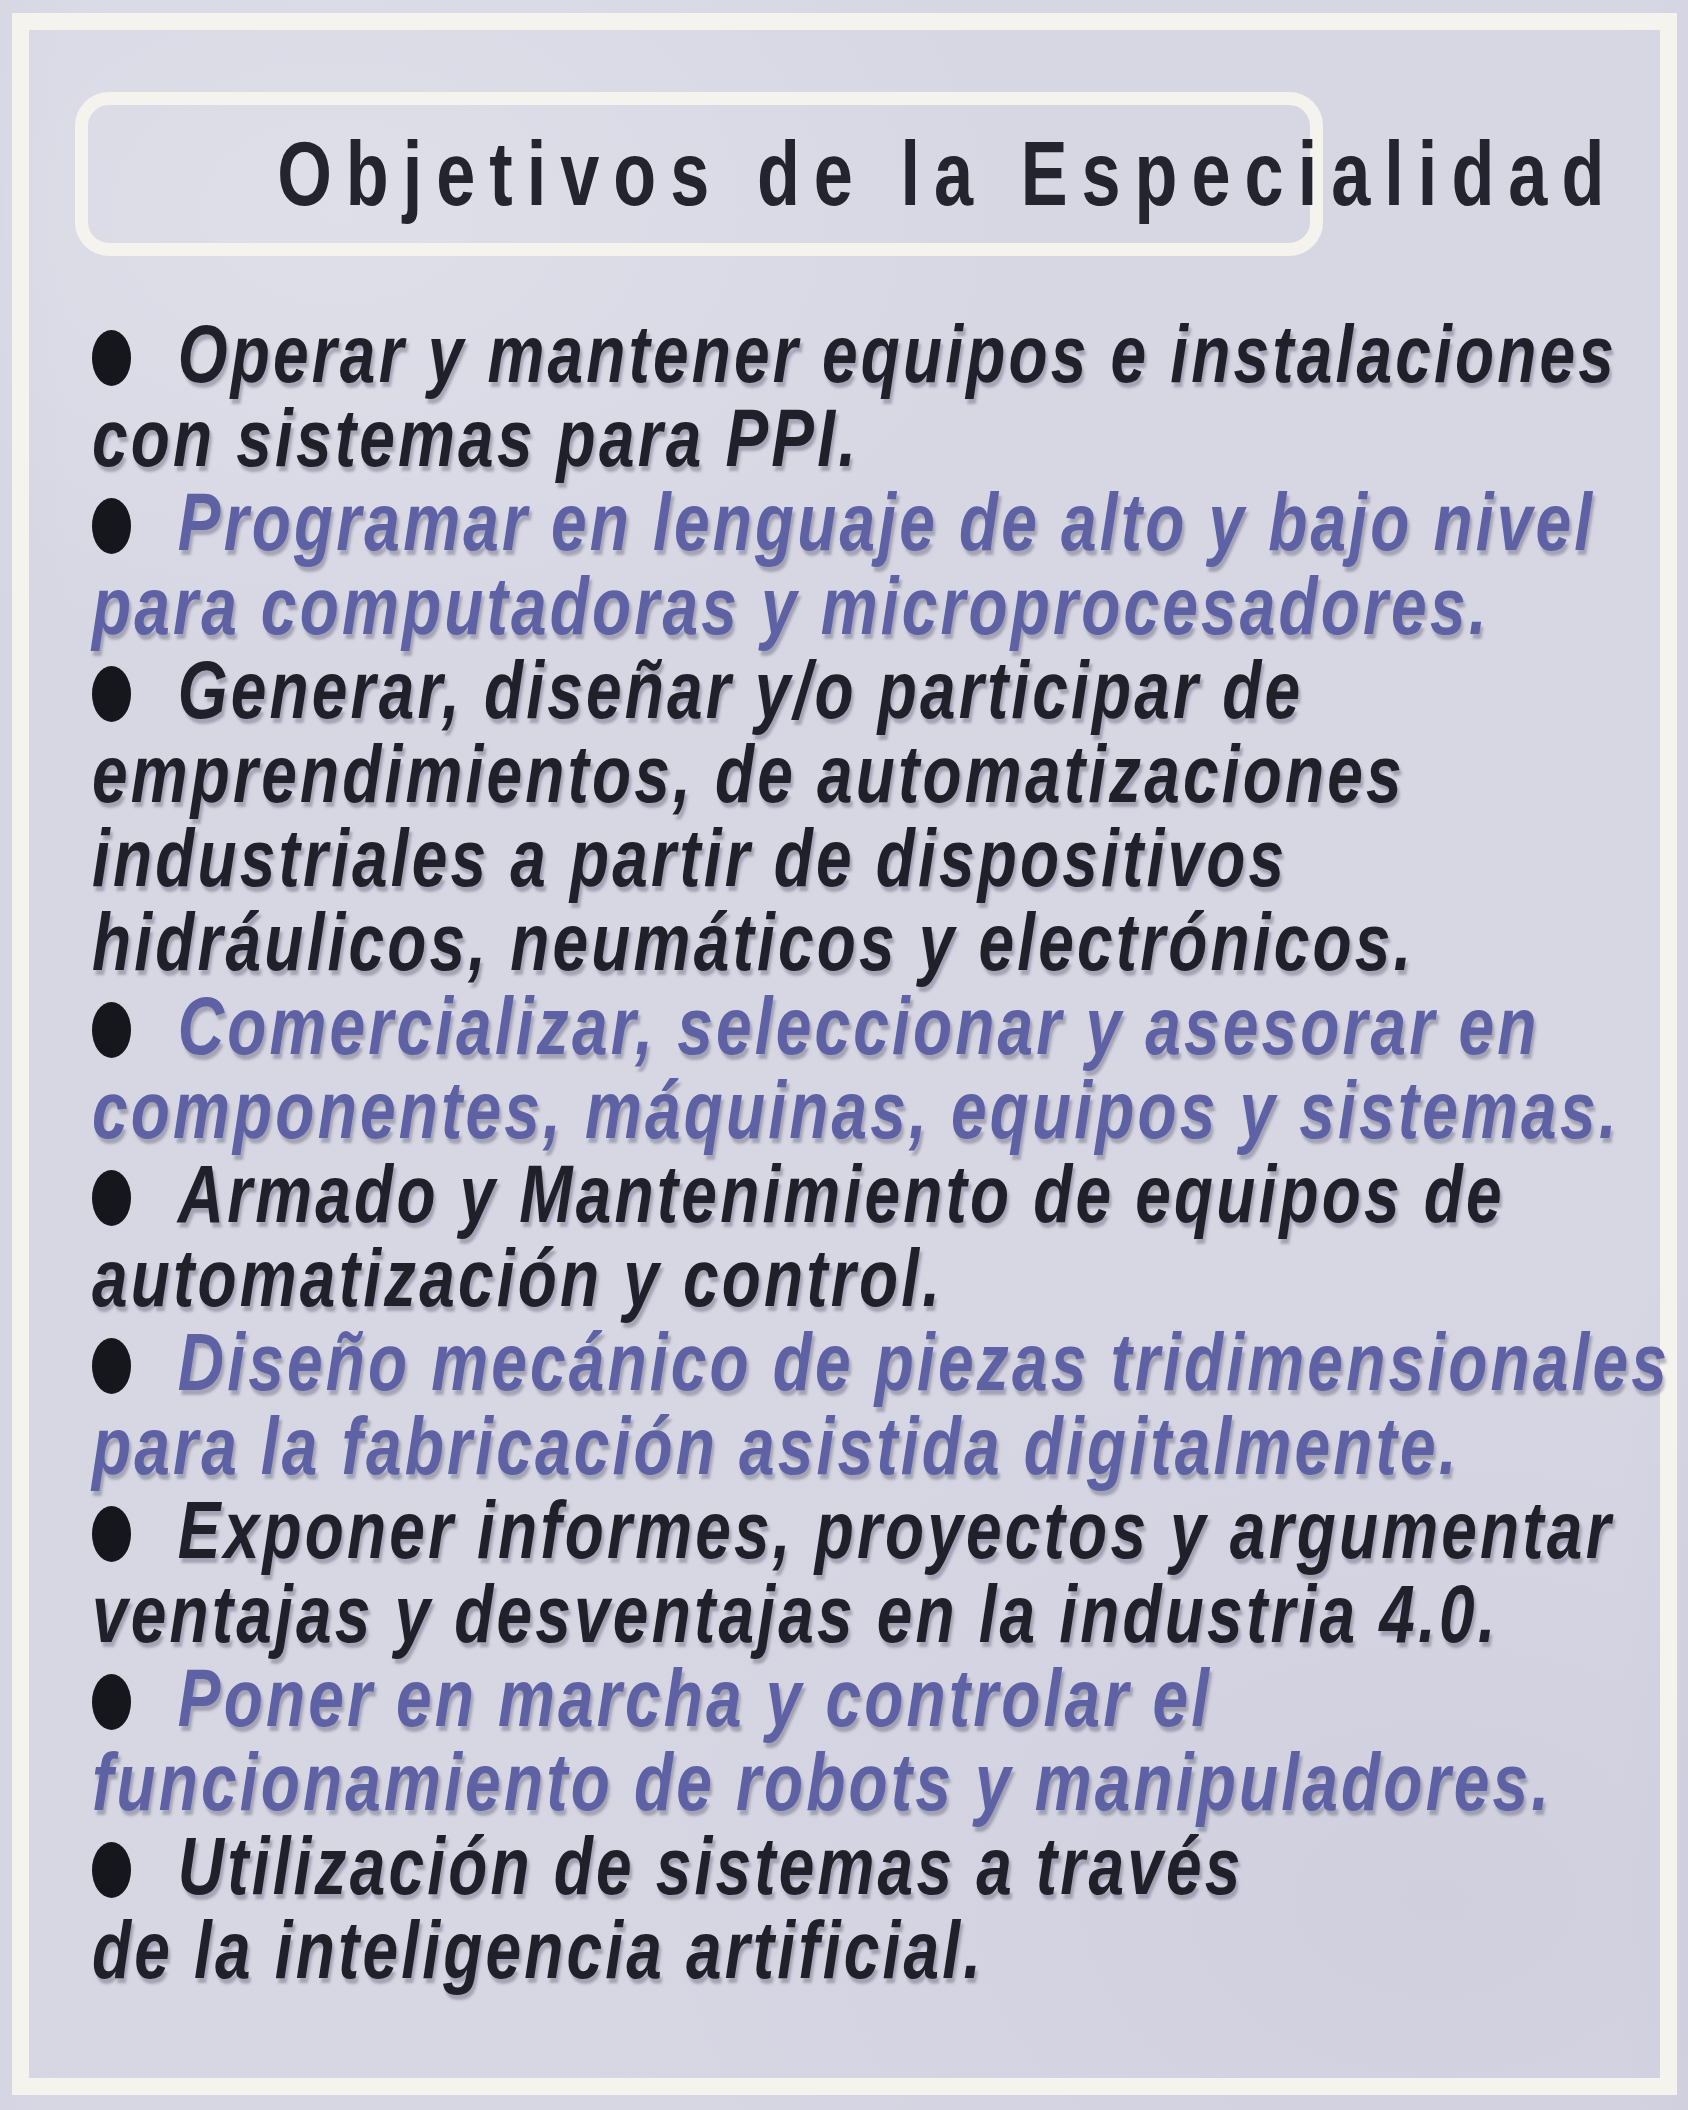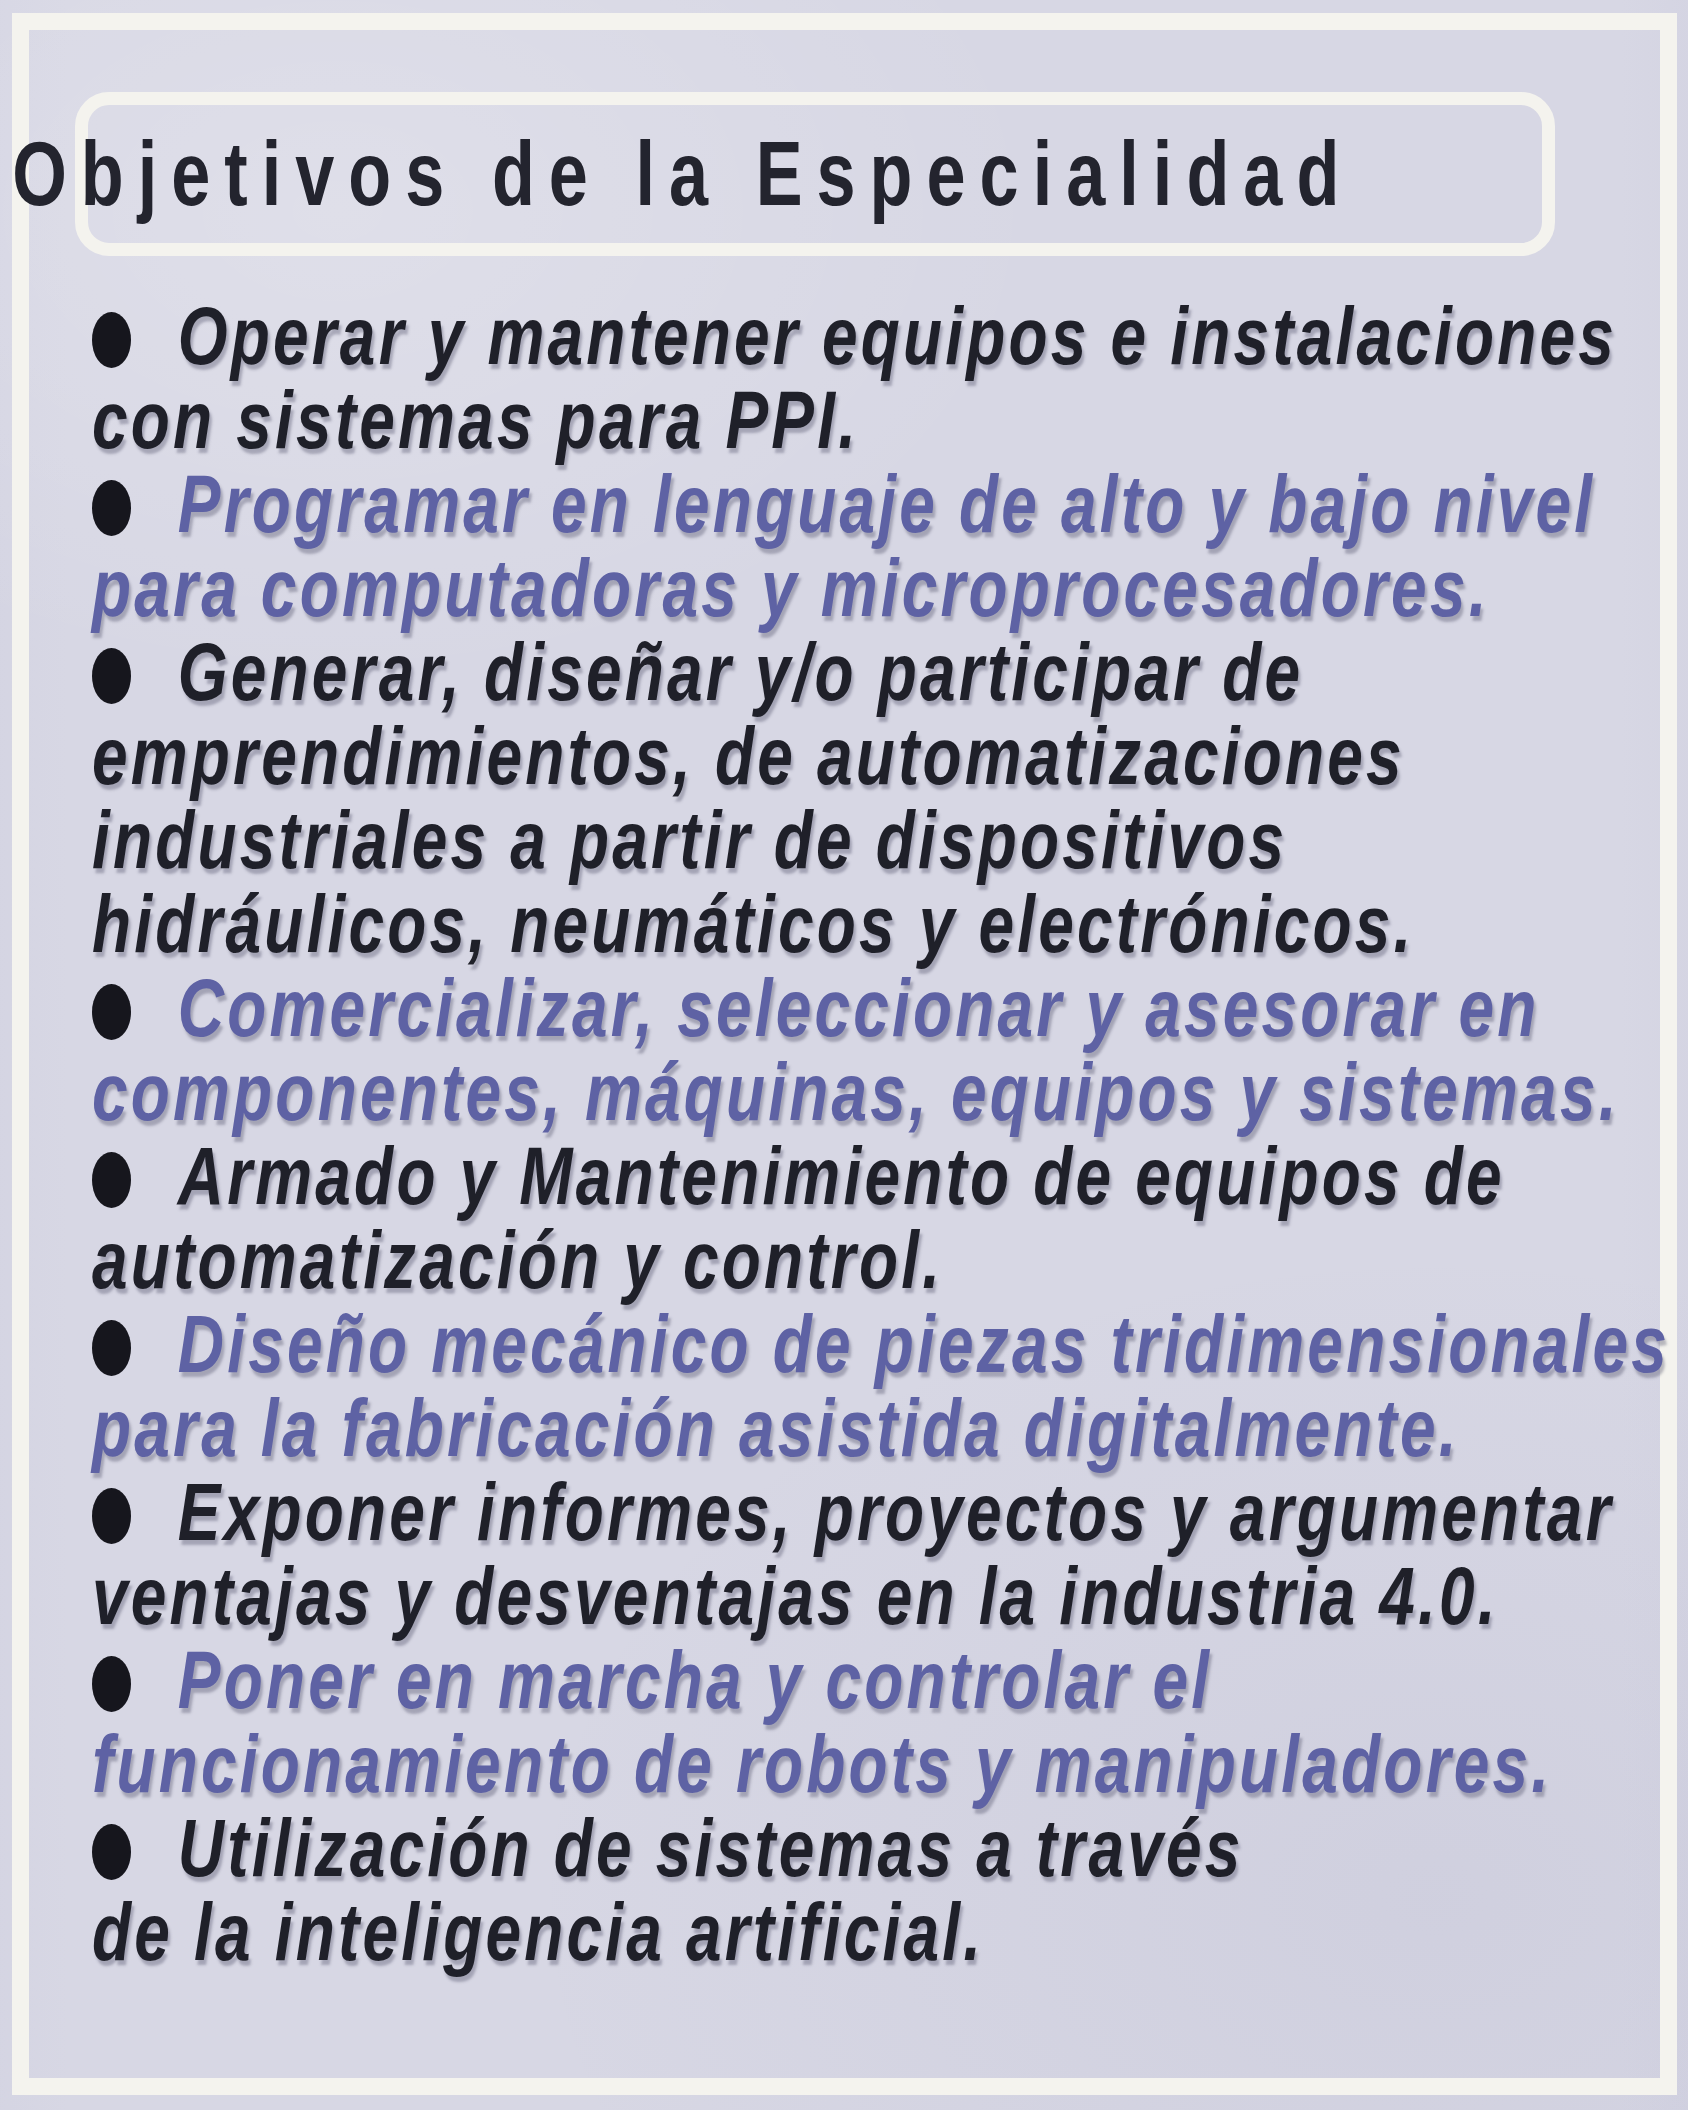--- a/index.html
+++ b/index.html
@@ -26,43 +26,43 @@
   .frame {
     position: absolute;
     left: 12px; top: 13px; right: 11px; bottom: 15px;
     border: 17px solid var(--frame, #f4f3ee);
     pointer-events: none;
   }
 
   .title-box {
     position: absolute;
     left: 75px; top: 92px;
-    width: 1480px; height: 164px;
+    width: 1248px; height: 164px;
     box-sizing: border-box;
     border: 13px solid var(--frame, #f4f3ee);
     border-radius: 34px;
     display: flex;
     align-items: center;
-    justify-content: flex-end;
+    justify-content: flex-start;
   }
   .title-box h1 {
     margin: 0;
     font-family: "Liberation Sans", sans-serif;
     font-weight: bold;
     font-size: 90px;
     letter-spacing: 0.20em;
     white-space: nowrap;
     color: var(--ink, #23242e);
     transform: scaleX(0.78);
     transform-origin: 50% 50%;
   }
 
   .list {
     position: absolute;
-    left: 92px; top: 294px; right: 30px;
+    left: 92px; top: 312px; right: 30px;
   }
   .line {
     height: 84px;
     line-height: 84px;
     font-family: "Liberation Sans", sans-serif;
     font-style: italic;
     font-weight: bold;
     font-size: 82px;
     letter-spacing: 0.05em;
     white-space: nowrap;

